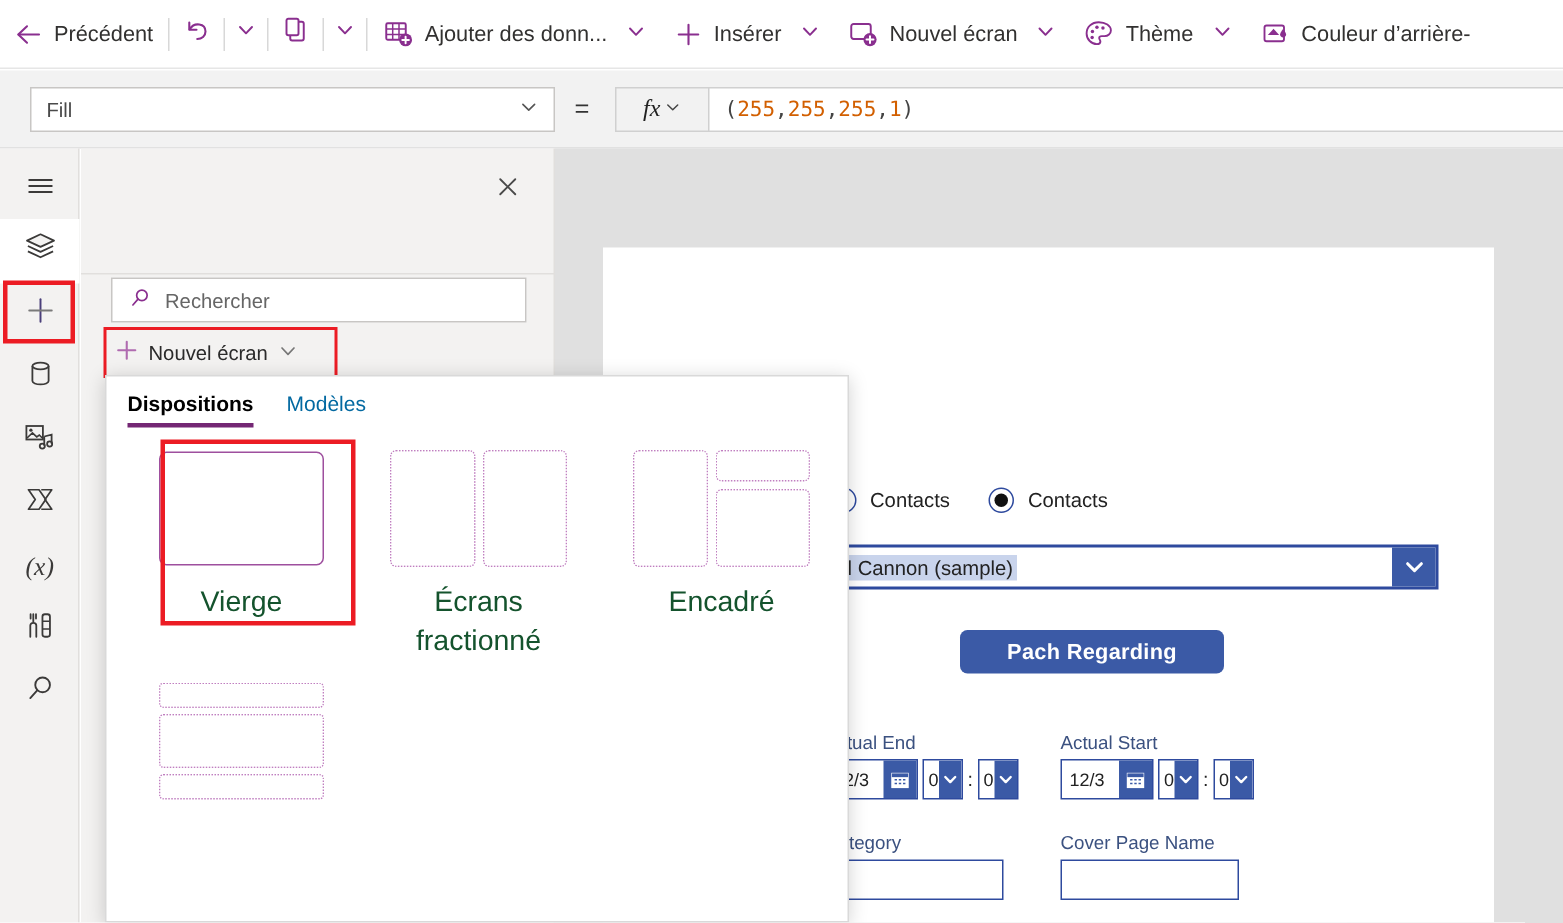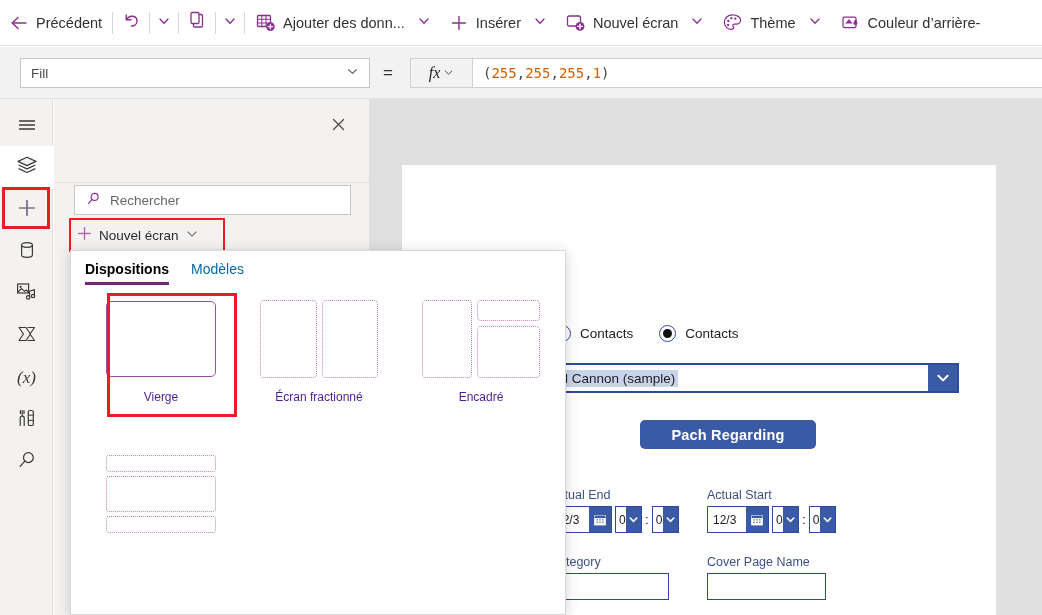--- a/index.html
+++ b/index.html
@@ -217,21 +217,21 @@
   }
   .lay-grid { position:absolute; left:14px; top:48px; width:470px; }
   .lay-item {
     position:absolute; width:136px; display:flex; flex-direction:column;
     align-items:center; gap:10px;
   }
   .lay-thumb {
     width:118px; height:80px; display:flex; align-items:center; justify-content:center;
     position:relative;
   }
-  .lay-caption { font-size:12px; color:#4c1d95; text-align:center; line-height:1.35; }
+  .lay-caption { font-size:19px; color:#14532d; text-align:center; line-height:1.35; }
   .lay-hl {
     position:absolute; border:3px solid #ec1c24; pointer-events:none;
   }
   .t-solid { width:110px; height:76px; border:1.4px solid #9e4f9e; border-radius:5px; }
   .t-split { width:118px; height:78px; display:flex; gap:5px; }
   .t-split > div { flex:1; border:1.4px dotted #c07fc0; border-radius:4px; }
   .t-frame { width:118px; height:78px; display:flex; gap:5px; }
   .t-frame .left { width:42%; border:1.4px dotted #c07fc0; border-radius:4px; }
   .t-frame .right { flex:1; display:flex; flex-direction:column; gap:5px; }
   .t-frame .right > div { border:1.4px dotted #c07fc0; border-radius:4px; }
@@ -677,21 +677,21 @@
       </div>
       <div class="lay-hl" style="left:22px; top:-6px; width:130px; height:124px"></div>
 
       <div class="lay-item" style="left:166px; top:0px">
         <div class="lay-thumb">
           <div class="t-split">
               <div></div>
               <div></div>
             </div>
         </div>
-        <div class="lay-caption">Écran fractionné</div>
+        <div class="lay-caption">Écrans fractionné</div>
       </div>
 
       <div class="lay-item" style="left:328px; top:0px">
         <div class="lay-thumb">
           <div class="t-frame">
               <div class="left"></div>
               <div class="right">
                 <div class="r1"></div>
                 <div class="r2"></div>
               </div>

